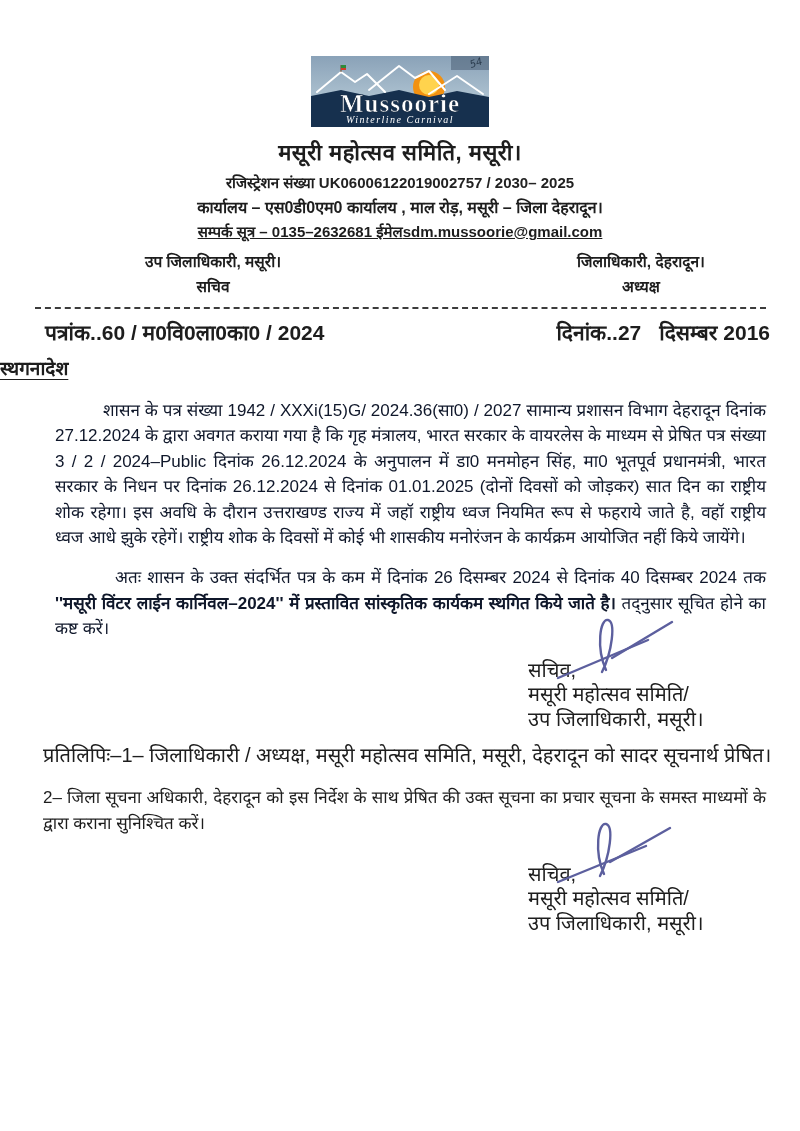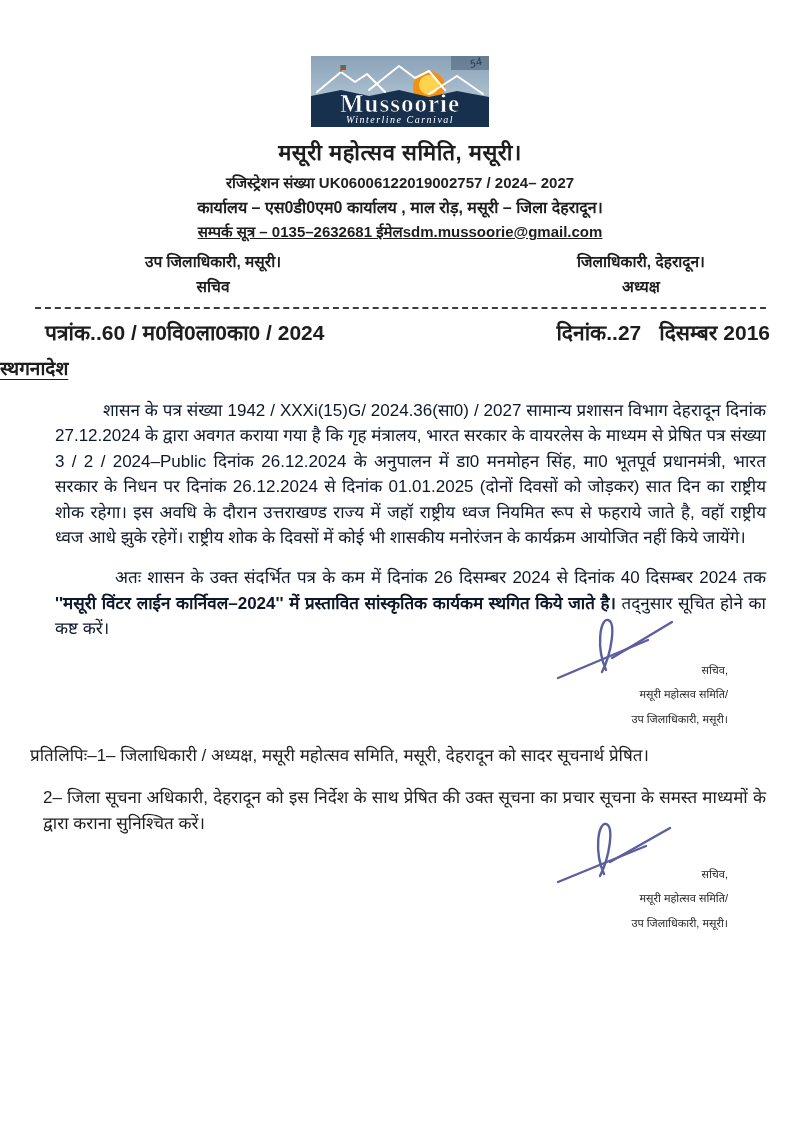--- a/index.html
+++ b/index.html
@@ -29,26 +29,26 @@
   .ref-date .date-value{margin-left:18px;}
   .doc-heading{margin-top:9px;text-align:left;font-size:19px;font-weight:bold;}
   .doc-heading span{text-decoration:underline;text-underline-offset:4px;}
   
   .body-para{margin:15px 34px 0 55px;font-size:17px;line-height:25.4px;
     text-align:justify;color:#0f172a;}
   .para1{text-indent:48px;margin-top:17px;}
   .para2{text-indent:60px;}
   .para-bold{font-weight:bold;}
   
-  .sig-block{width:200px;margin:16px 72px 0 auto;text-align:right;
-    font-size:11px;line-height:24.5px;position:relative;}
+  .sig-block{width:200px;margin:16px 72px 0 auto;text-align:left;
+    font-size:20px;line-height:24.5px;position:relative;}
   .sig-svg{position:absolute;top:-46px;left:22px;pointer-events:none;}
   .sig2{margin-top:26px;}
   
-  .copy-line{margin:12px 28px 0 30px;font-size:17px;line-height:25px;}
+  .copy-line{margin:12px 28px 0 43px;font-size:20px;line-height:25px;}
   .copy-para{margin:17px 34px 0 43px;font-size:17px;line-height:25.4px;text-align:justify;}
 </style>
 </head>
 <body>
 
 <div class="page">
 
   <div>
 
     <div class="logo-wrap">
@@ -86,21 +86,21 @@
         <text x="89" y="67" text-anchor="middle" font-family="Liberation Serif, DejaVu Serif, serif" font-size="10" font-style="italic" fill="#ffffff" letter-spacing="1.5">Winterline Carnival</text>
 
         <text x="166" y="10" text-anchor="middle" transform="rotate(-18 166 10)" font-family="DejaVu Sans, sans-serif" font-size="10" font-style="italic" fill="#1b2b3c" opacity="0.85">54</text>
       </svg>
     </div>
 
     <div class="org-title center">मसूरी महोत्सव समिति, मसूरी।</div>
 
     <div class="reg-line center">
       <span class="reg-label">रजिस्ट्रेशन संख्या</span>
-      <span class="reg-number">UK06006122019002757 / 2024– 2027</span>
+      <span class="reg-number">UK06006122019002757 / 2030– 2025</span>
     </div>
 
     <div class="office-line center">कार्यालय – एस0डी0एम0 कार्यालय , माल रोड़, मसूरी – जिला देहरादून।</div>
 
     <div class="contact-line center">
       <span>सम्पर्क सूत्र – 0135–2632681 ईमेल</span><span class="contact-email">sdm.mussoorie@gmail.com</span>
     </div>
 
     <div class="officials">
       <div class="official">

